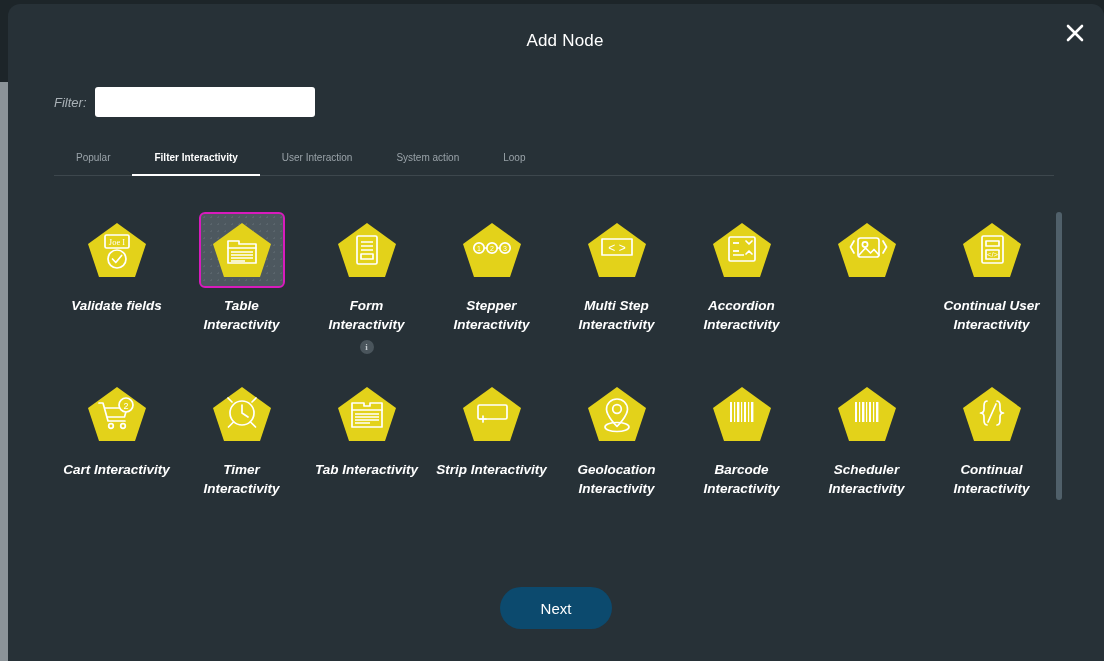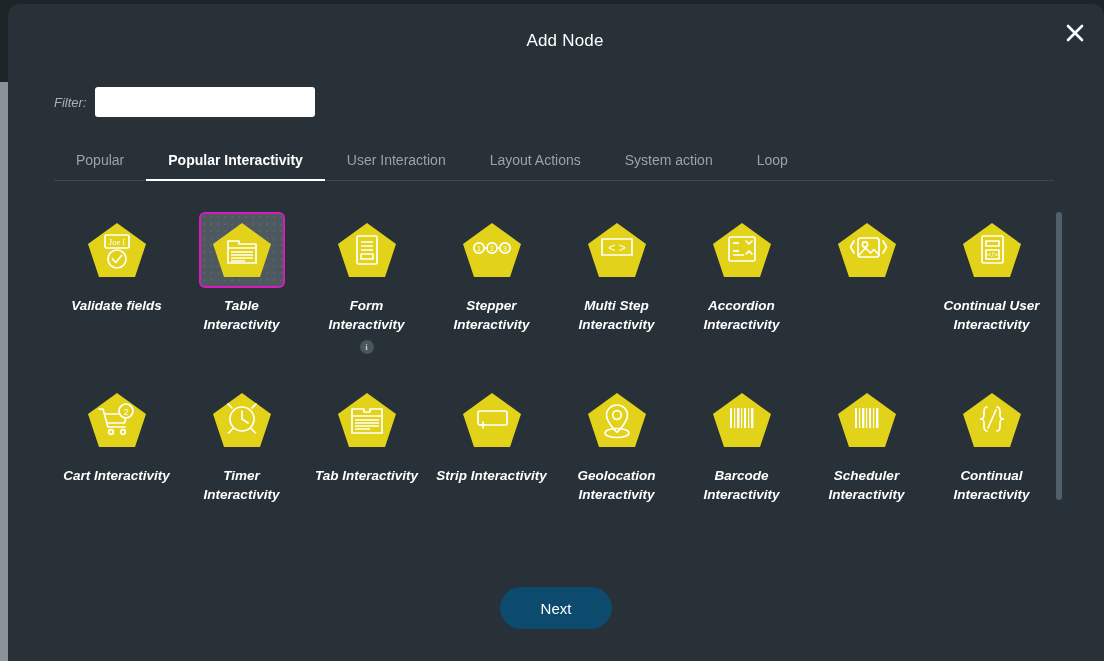--- a/index.html
+++ b/index.html
@@ -56,39 +56,39 @@
   }
 
   .tabs {
     position: absolute; left: 46px; top: 148px;
     width: 1000px;
     display: flex; align-items: flex-end; gap: 0;
     border-bottom: 1px solid #3d474d;
   }
   .tab {
     padding: 0 22px 12px 22px;
-    color: #9aa3a9; font-size: 14px;
+    color: #9aa3a9; font-size: 10px;
     cursor: pointer; position: relative; white-space: nowrap;
   }
   .tab.active { color: #ffffff; font-weight: bold; }
   .tab.active::after {
     content: ""; position: absolute;
     left: 0; right: 0; bottom: -1px; height: 2px;
     background: #ffffff;
   }
 
   .grid-wrap {
     position: absolute; left: 46px; top: 200px;
     width: 1000px; height: 345px;
     overflow: hidden;
   }
   .grid {
     display: grid;
     grid-template-columns: repeat(8, 1fr);
-    row-gap: 28px;
+    row-gap: 22px;
     padding-top: 8px;
   }
   .tile {
     display: flex; flex-direction: column; align-items: center;
     cursor: pointer;
   }
   .tile-icon-box {
     width: 86px; height: 76px;
     display: flex; align-items: center; justify-content: center;
     border-radius: 6px;
@@ -153,23 +153,22 @@
       </svg>
     </div>
 
     <div class="filter-row">
       <span class="filter-label">Filter:</span>
       <input class="filter-input" type="text" value="" style="">
     </div>
 
     <div class="tabs">
         <div class="tab">Popular</div>
-        <div class="tab active">Popular Interactivity</div>
+        <div class="tab active">Filter Interactivity</div>
         <div class="tab">User Interaction</div>
-        <div class="tab">Layout Actions</div>
         <div class="tab">System action</div>
         <div class="tab">Loop</div>
       </div>
 
     <div class="grid-wrap">
       <div class="grid">
           <div class="tile">
             <div class="tile-icon-box">
               <svg class="pent" width="62" height="58" viewBox="0 0 62 58">
                 <polygon points="31,2 60,23 49,56 13,56 2,23" fill="#e3d21a"></polygon>

